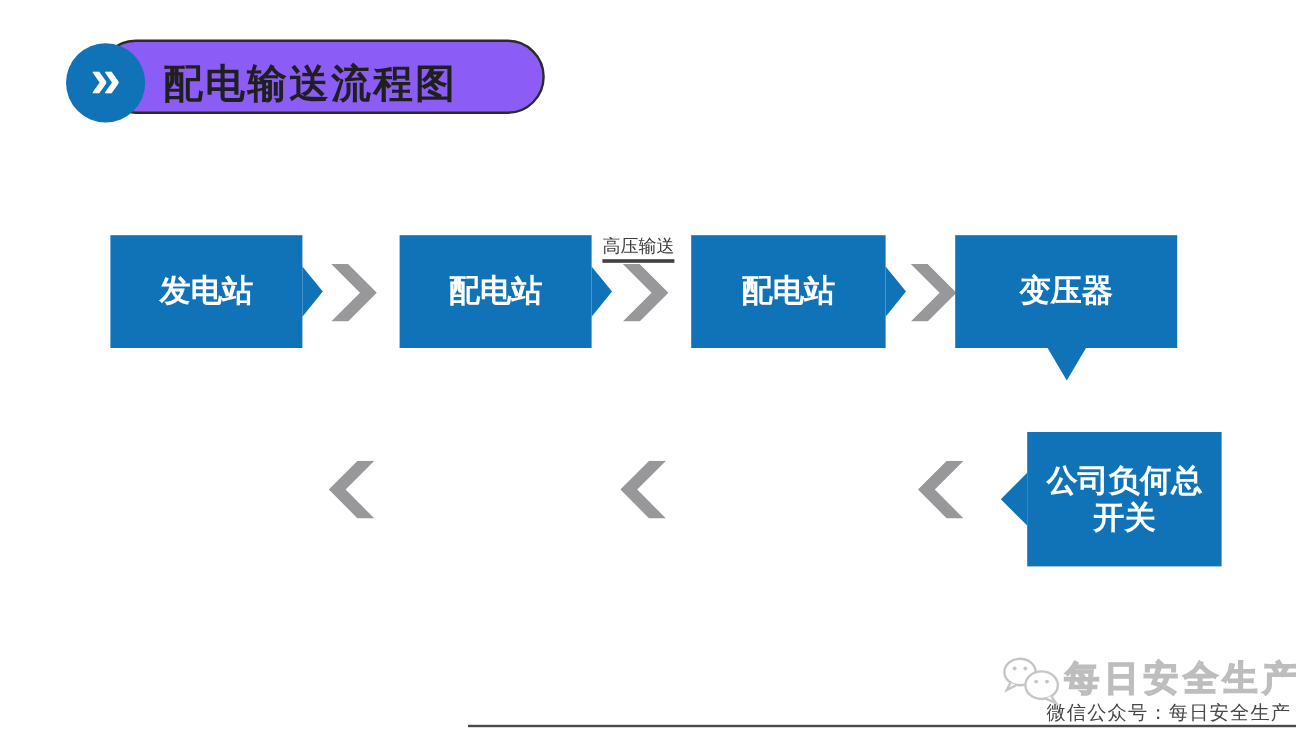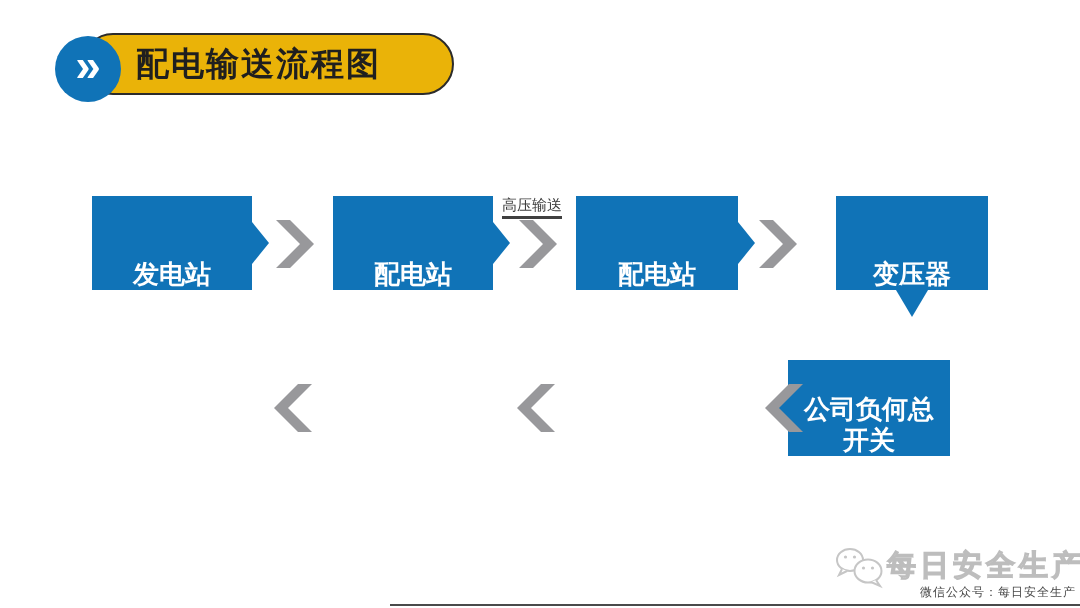--- a/index.html
+++ b/index.html
@@ -16,23 +16,23 @@
     background:#ffffff;
     overflow:hidden;
   }
 
   
   .header-pill{
     position:absolute;left:82px;top:33px;
     width:372px;height:62px;
     border:2px solid #2b2b2b;
     border-radius:32px;
-    background:#eab308;
+    background:#8b5cf6;
     box-sizing:border-box;
-    display:flex;align-items:center;
+    display:flex;align-items:flex-end;
     padding-left:52px;
     z-index:1;
   }
   .page-title{
     font-family:"Liberation Serif", serif;
     font-weight:bold;
     font-size:33px;
     letter-spacing:2px;
     color:var(--ink);
     white-space:nowrap;
@@ -52,21 +52,21 @@
     transform:translateY(-4px);
   }
 
   
   .box{
     position:absolute;
     background:var(--blue);
     color:#ffffff;
     font-weight:bold;
     font-size:26px;
-    display:flex;align-items:flex-end;justify-content:center;
+    display:flex;align-items:center;justify-content:center;
     text-align:center;
     line-height:1.2;
   }
   .tip-right::after{
     content:"";position:absolute;left:100%;top:50%;
     transform:translateY(-50%);
     border-top:21px solid transparent;
     border-bottom:21px solid transparent;
     border-left:17px solid var(--blue);
   }
@@ -80,25 +80,25 @@
   .tip-down::after{
     content:"";position:absolute;top:100%;left:50%;
     transform:translateX(-50%);
     border-left:16px solid transparent;
     border-right:16px solid transparent;
     border-top:27px solid var(--blue);
   }
   .b1{left:92px;top:196px;width:160px;height:94px;}
   .b2{left:333px;top:196px;width:160px;height:94px;}
   .b3{left:576px;top:196px;width:162px;height:94px;}
-  .b4{left:836px;top:196px;width:152px;height:94px;}
+  .b4{left:796px;top:196px;width:185px;height:94px;}
   .b5{left:92px;top:360px;width:161px;height:96px;}
   .b6{left:338px;top:360px;width:162px;height:96px;}
   .b7{left:578px;top:360px;width:162px;height:96px;}
-  .b8{left:788px;top:360px;width:162px;height:96px;}
+  .b8{left:856px;top:360px;width:162px;height:112px;}
   .b8 .label{max-width:140px;display:inline-block;}
 
   
   .chev{position:absolute;width:38px;height:48px;}
   .c1{left:276px;top:220px;}
   .c2{left:519px;top:220px;}
   .c3{left:759px;top:220px;}
   .c4{left:274px;top:384px;}
   .c5{left:517px;top:384px;}
   .c6{left:765px;top:384px;}
@@ -116,21 +116,21 @@
   .wm-logo{position:absolute;left:833px;top:543px;}
   .wm-brand{
     position:absolute;left:887px;top:546px;
     font-size:29px;font-weight:bold;letter-spacing:4px;
     color:#e2e2e2;
     -webkit-text-stroke:1.2px #bdbdbd;
     white-space:nowrap;
   }
   .wm-caption{
     position:absolute;right:4px;top:584px;
-    font-size:12px;color:#474747;letter-spacing:1px;
+    font-size:16px;color:#474747;letter-spacing:1px;
     white-space:nowrap;
   }
   .bottom-line{
     position:absolute;left:390px;top:604px;
     width:690px;height:2px;background:#4a4a4a;
   }
 </style>
 </head>
 <body>
 

